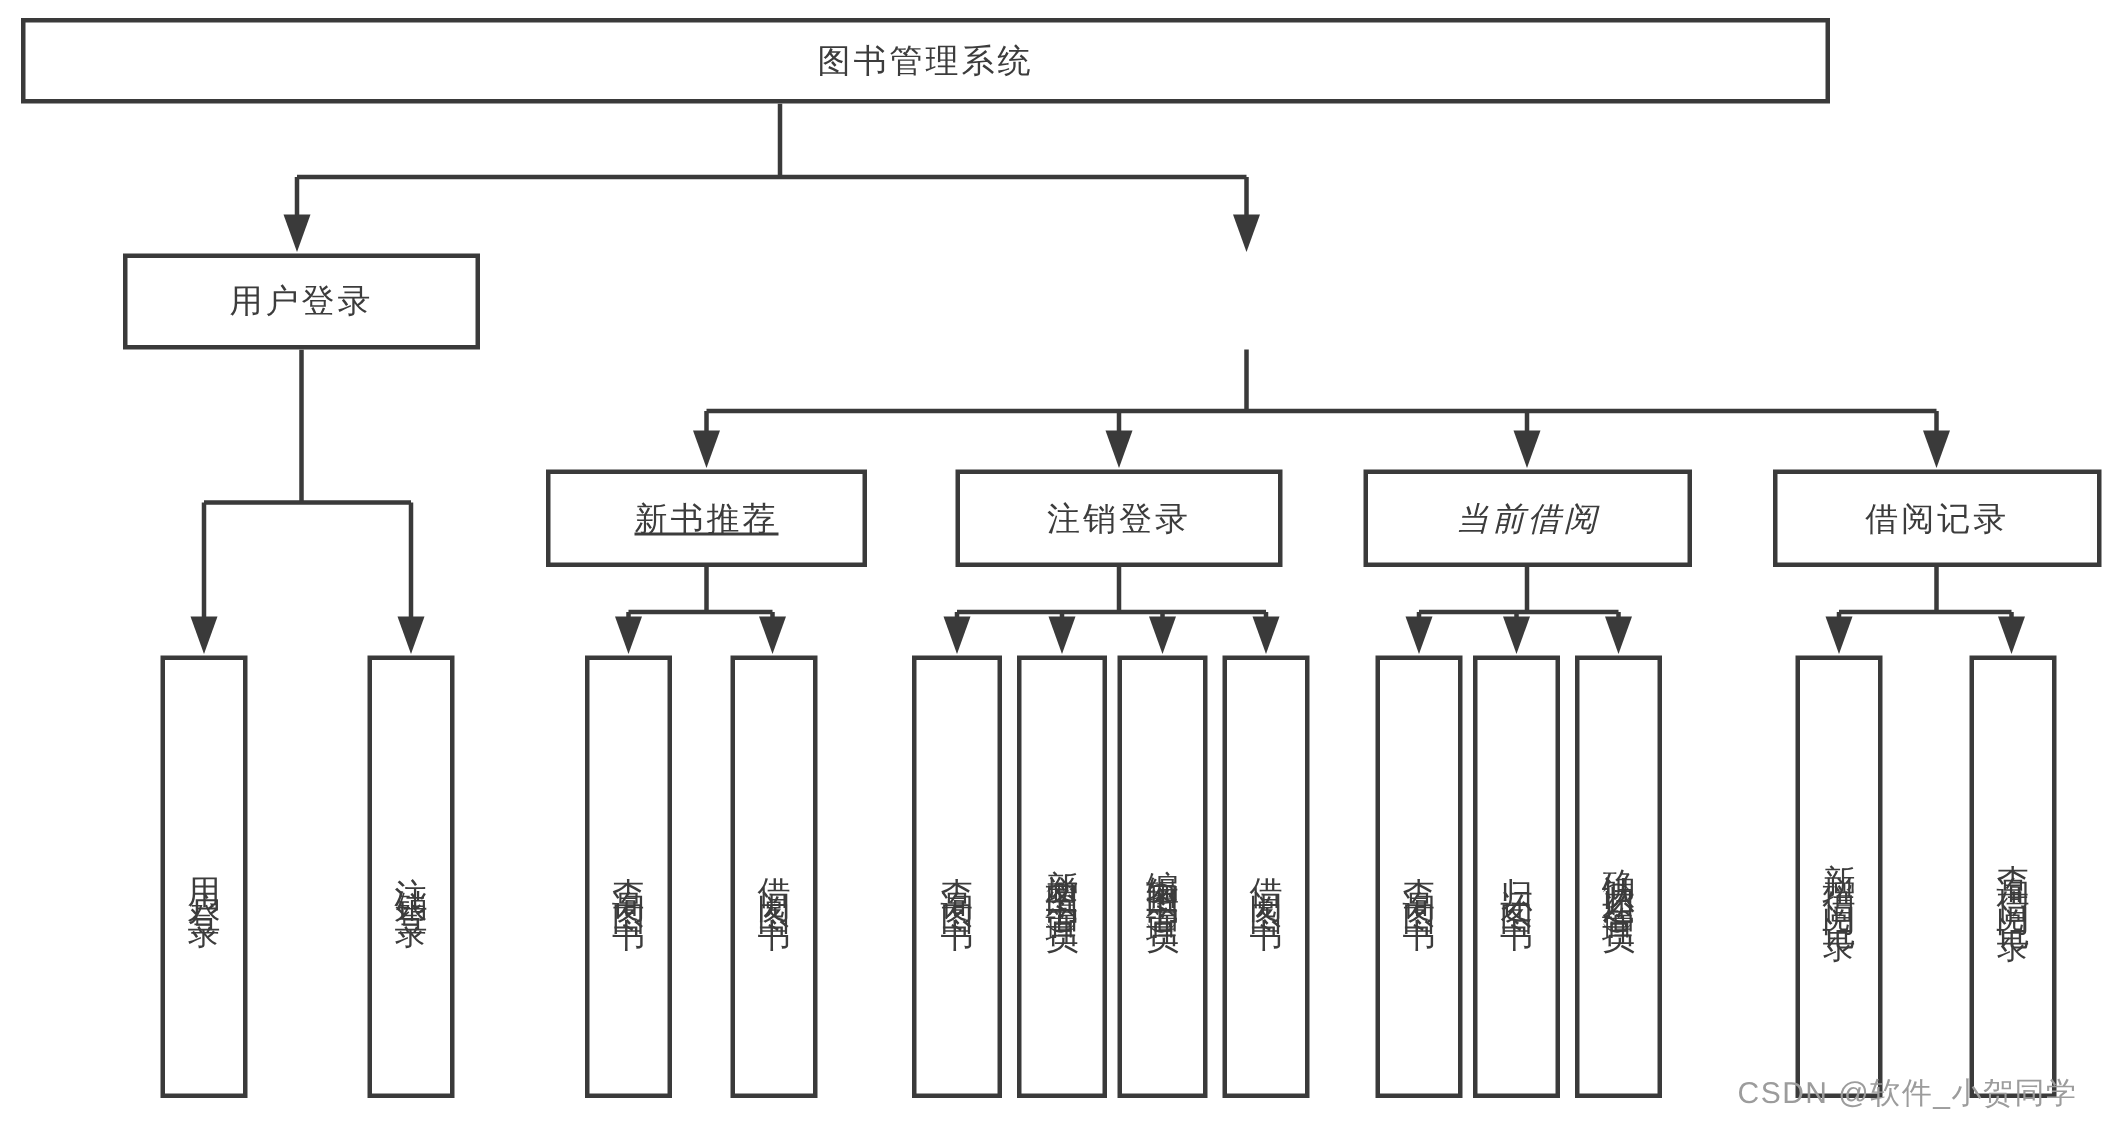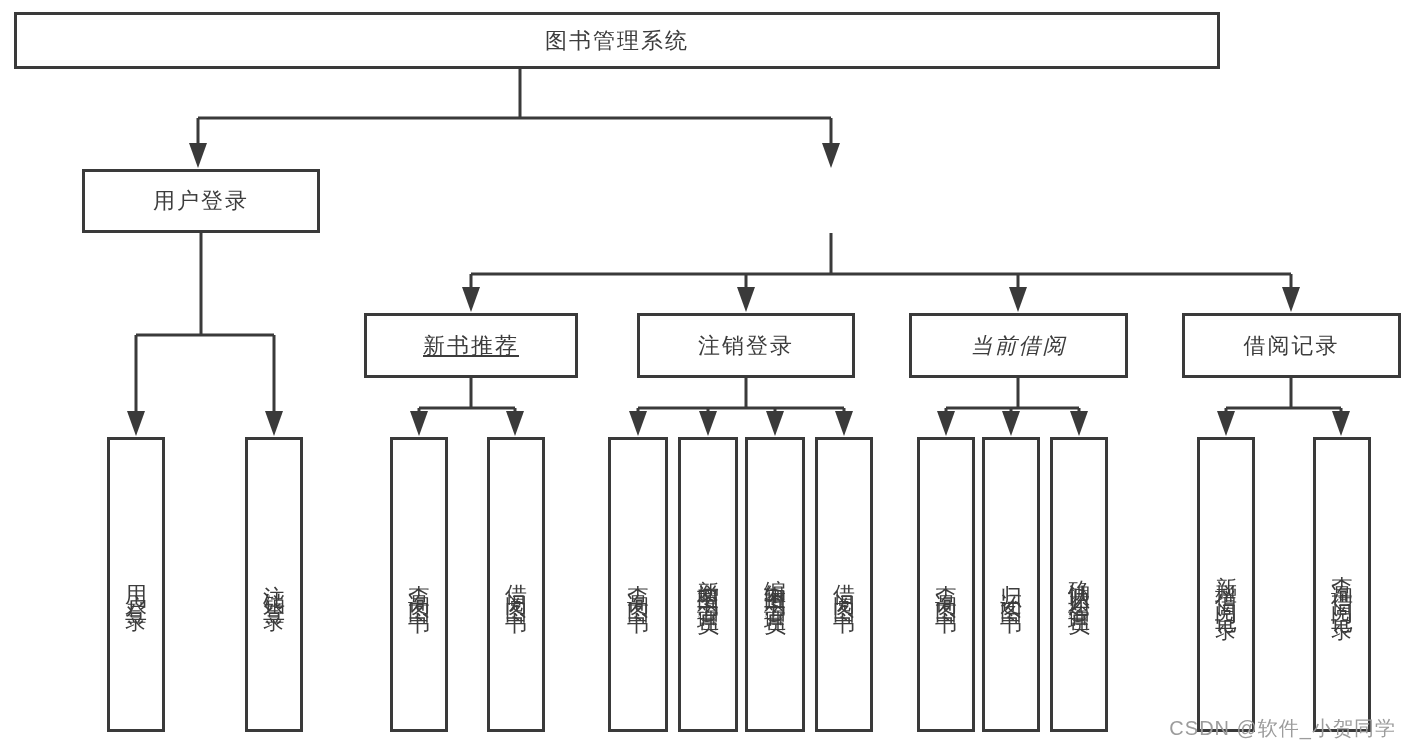--- a/index.html
+++ b/index.html
@@ -43,21 +43,21 @@
     text-orientation: mixed;
     font-size: 22px;
     letter-spacing: 9px;
     line-height: 1;
   }
   .v-label.tight {
     letter-spacing: 5px;
   }
   .watermark {
     position: absolute;
-    right: 9px;
+    right: 20px;
     bottom: 5px;
     font-size: 20px;
     letter-spacing: 1px;
     color: #9c9c9c;
     white-space: nowrap;
     z-index: 5;
   }
 </style>
 </head>
 <body>

